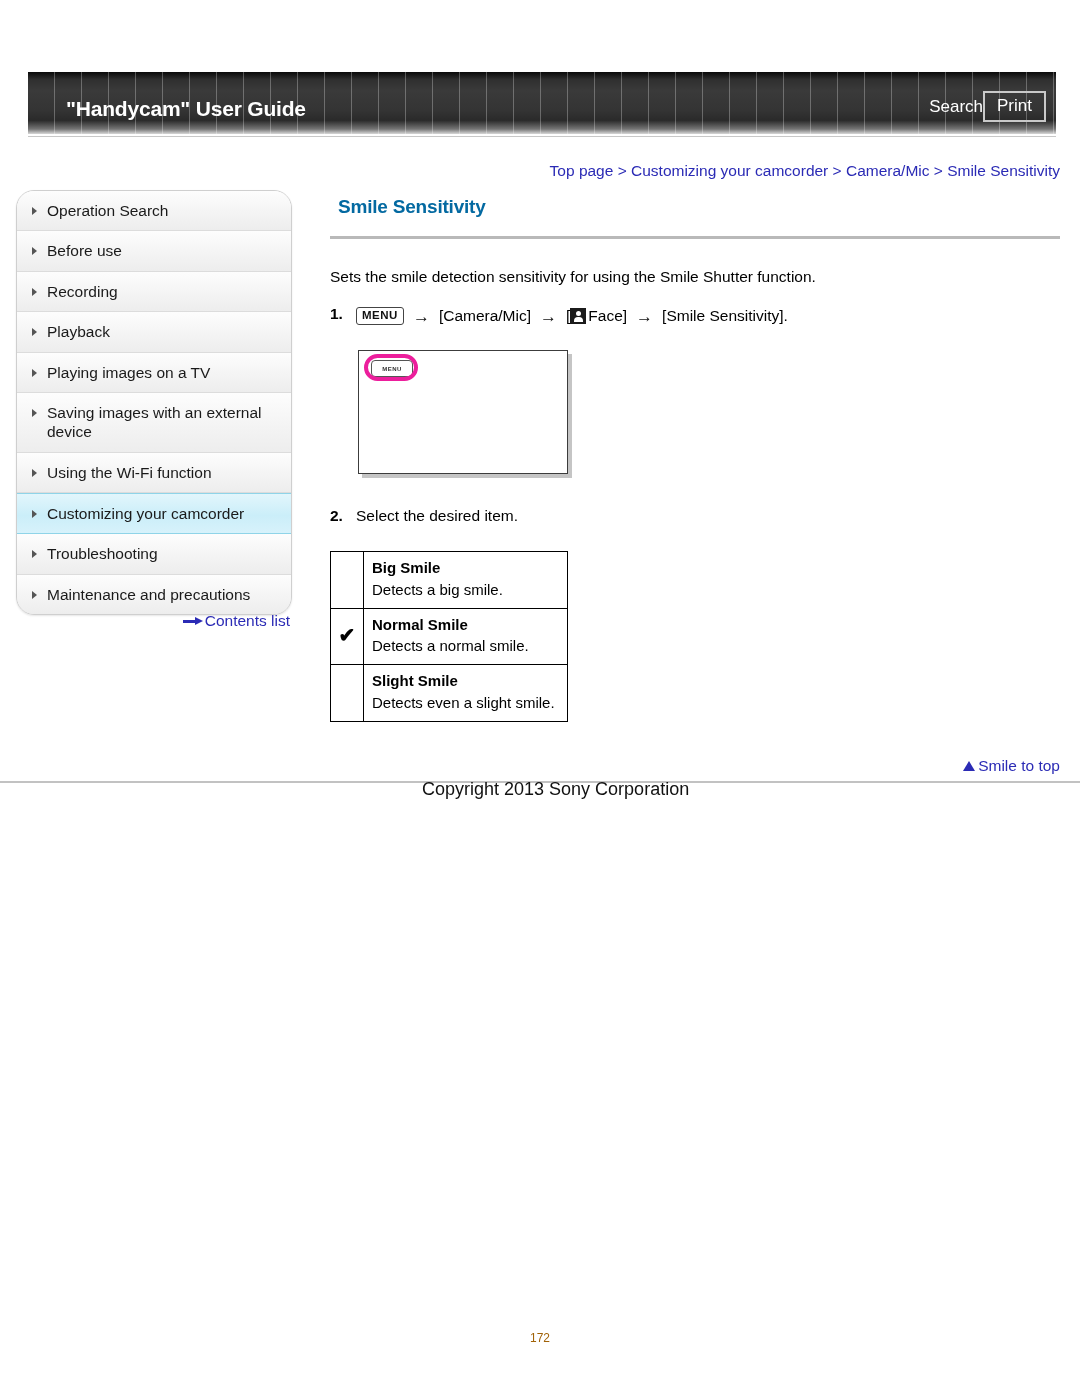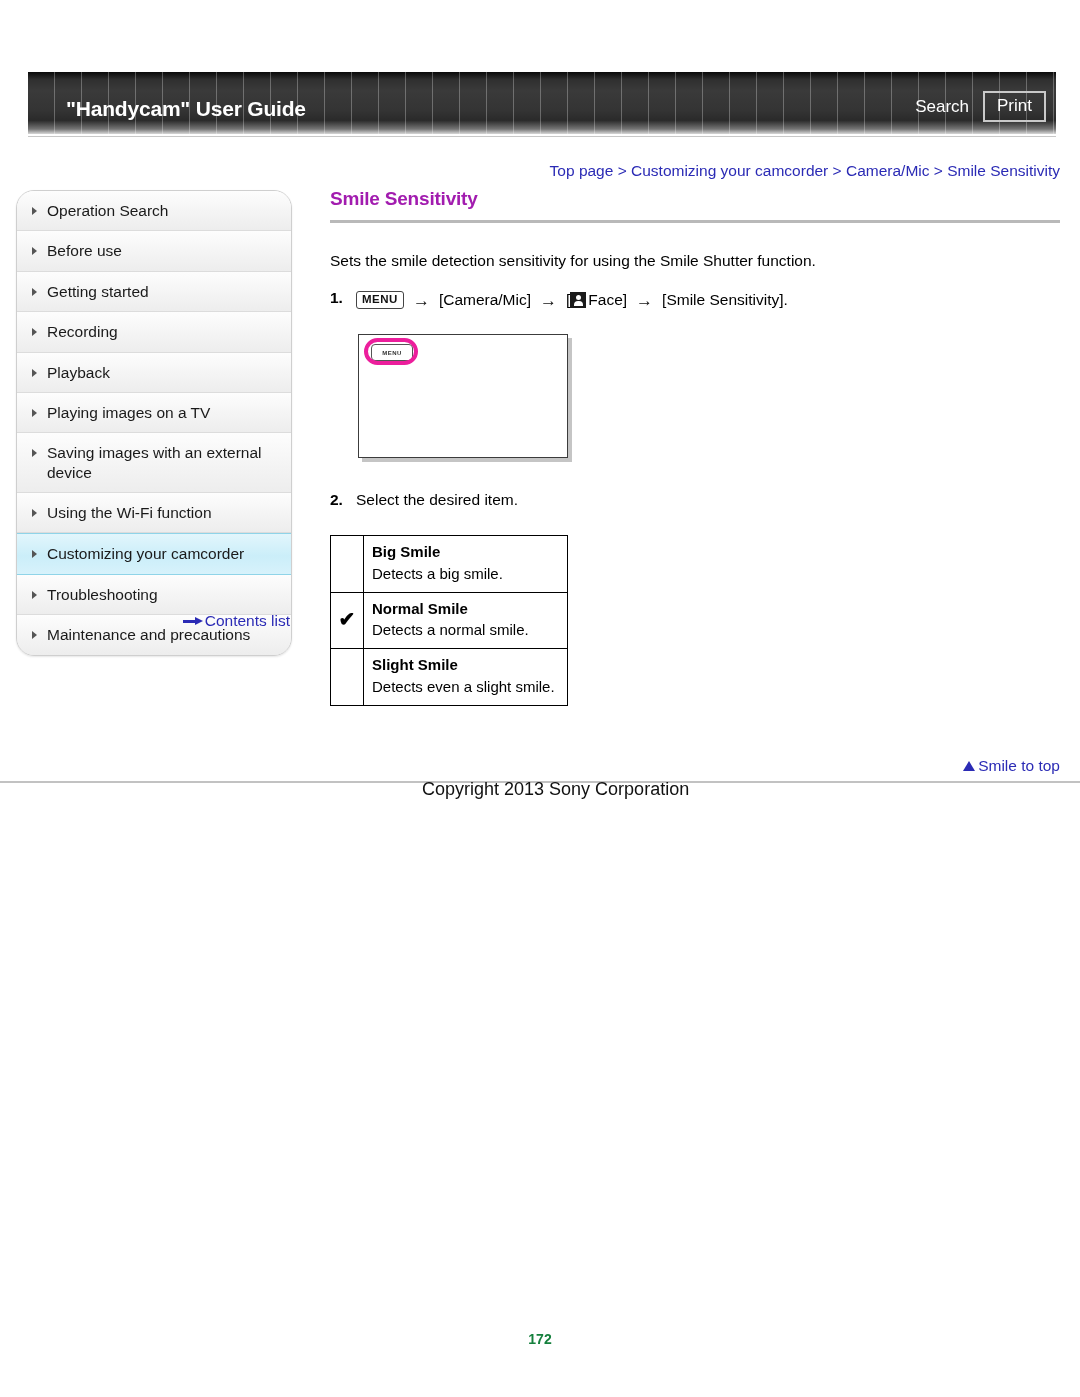--- a/index.html
+++ b/index.html
@@ -55,21 +55,20 @@
     font-weight: bold;
     letter-spacing: -0.2px;
     white-space: nowrap;
   }
   .header-actions {
     position: absolute;
     right: 10px;
     top: 19px;
     display: flex;
     align-items: center;
-    gap: 14px;
   }
   .search-link {
     color: #ffffff;
     font-size: 17px;
     white-space: nowrap;
   }
   .print-btn {
     color: #ffffff;
     font-size: 17px;
     border: 2px solid #c9c9c9;
@@ -179,22 +178,22 @@
   
   .content {
     position: absolute;
     left: 330px;
     top: 188px;
     width: 730px;
   }
   .page-title {
     font-size: 19px;
     font-weight: bold;
-    color: #a21caf;
-    margin: 0;
+    color: #0369a1;
+    margin: 8px;
     padding: 0 0 10px 0;
     letter-spacing: -0.2px;
   }
   .title-rule {
     width: 730px;
     height: 3px;
     background: #b9b9b9;
     margin-bottom: 26px;
   }
   .intro-text {
@@ -384,23 +383,22 @@
     font-size: 18px;
     color: #111;
     white-space: nowrap;
   }
   .page-number {
     position: absolute;
     left: 0;
     top: 1331px;
     width: 1080px;
     text-align: center;
-    font-size: 14px;
-    color: #15803d;
-    font-weight: bold;
+    font-size: 12px;
+    color: #a16207;
   }
 </style>
 </head>
 <body>
 
 <div class="header-wrap">
   <div class="header-bar">
     <div class="header-title">"Handycam" User Guide</div>
     <div class="header-actions">
       <span class="search-link">Search</span>
@@ -413,24 +411,20 @@
 <div class="breadcrumb">Top page &gt; Customizing your camcorder &gt; Camera/Mic &gt; Smile Sensitivity</div>
 
 <div class="sidebar">
   <div class="nav-item">
     <span class="nav-bullet"></span>
     <span>Operation Search</span>
   </div>
   <div class="nav-item">
     <span class="nav-bullet"></span>
     <span>Before use</span>
-  </div>
-  <div class="nav-item">
-    <span class="nav-bullet"></span>
-    <span>Getting started</span>
   </div>
   <div class="nav-item">
     <span class="nav-bullet"></span>
     <span>Recording</span>
   </div>
   <div class="nav-item">
     <span class="nav-bullet"></span>
     <span>Playback</span>
   </div>
   <div class="nav-item">

